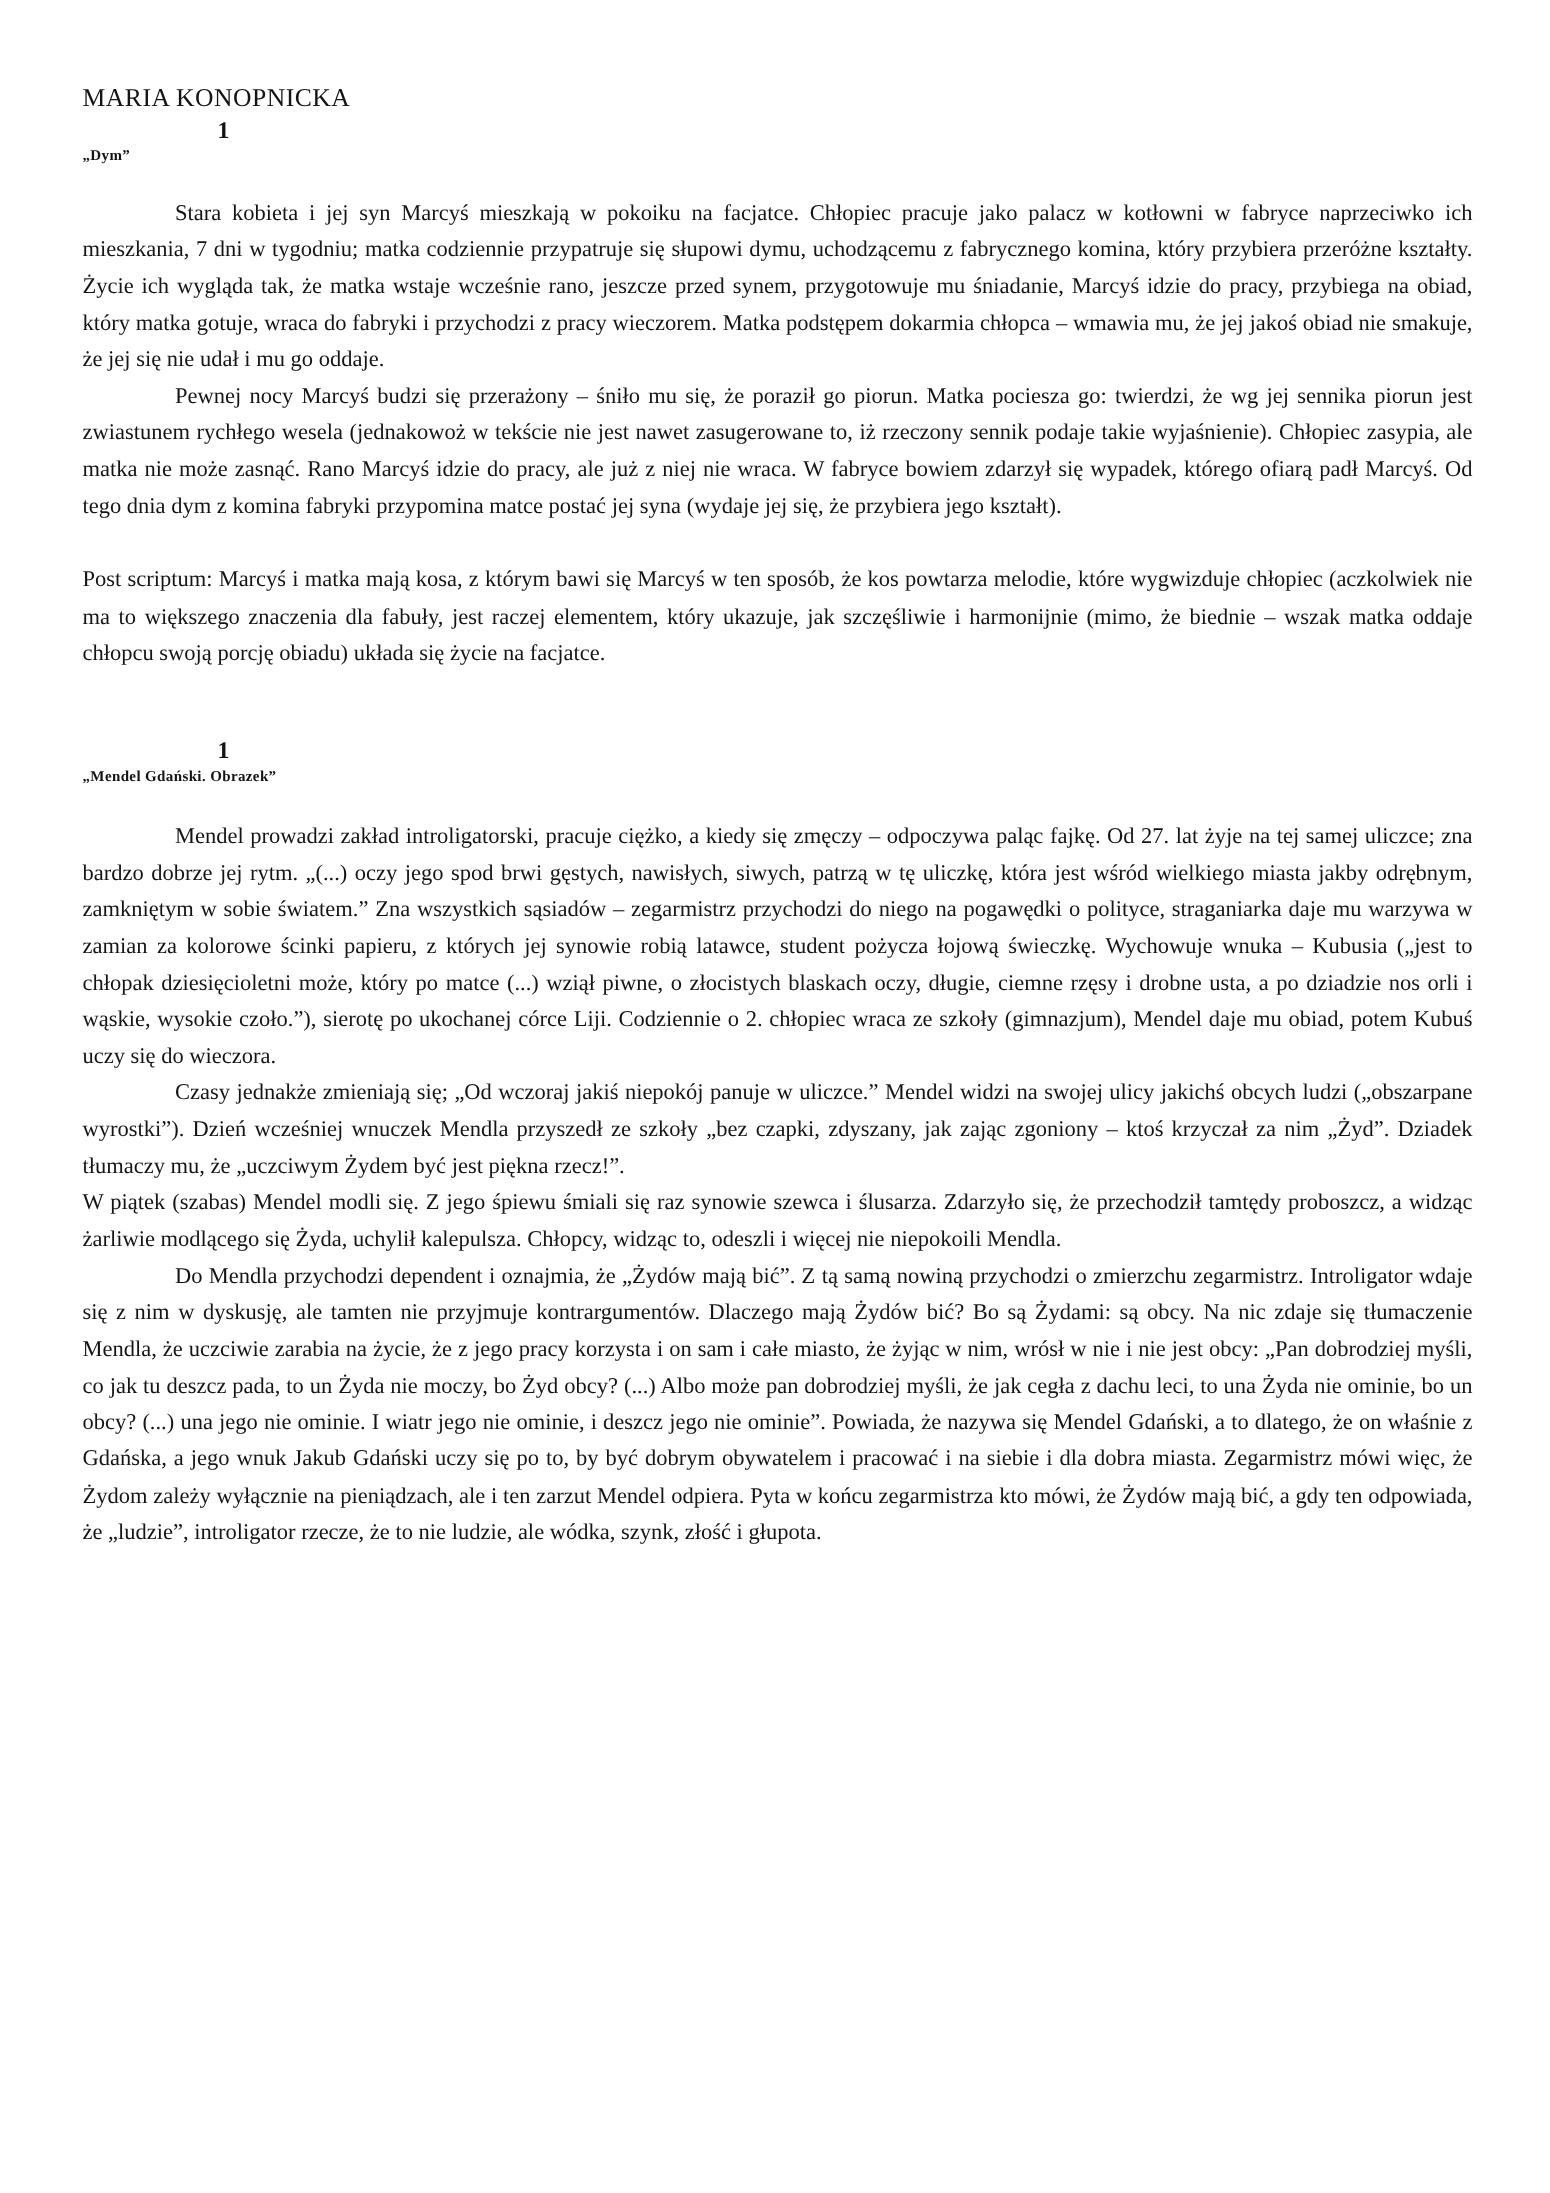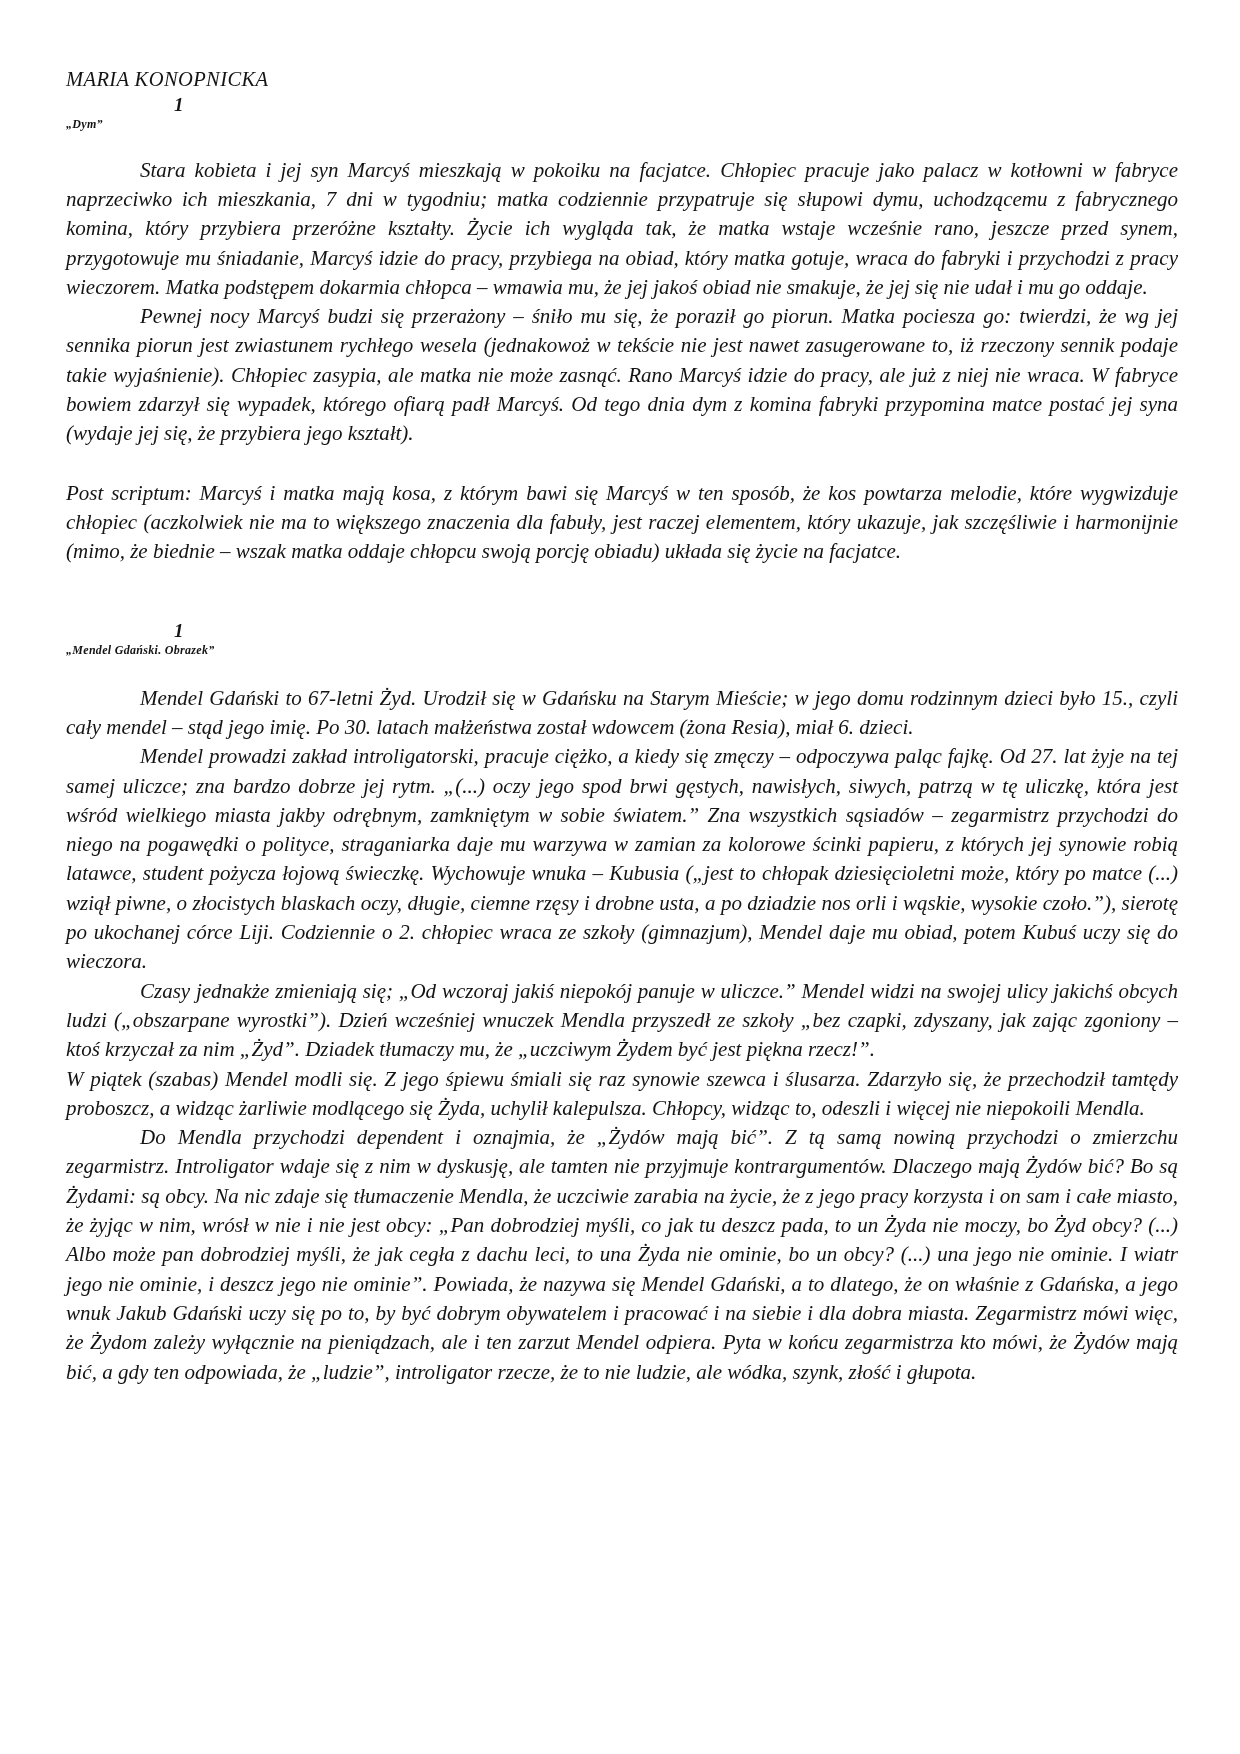--- a/index.html
+++ b/index.html
@@ -15,21 +15,20 @@
     color: #141414;
     overflow: hidden;
   }
   .page {
     position: relative;
     width: 1240px;
     height: 1262px;
     box-sizing: border-box;
     padding: 68px 62px 40px 66px;
     background: #ffffff;
-    font-style: italic;
   }
   .author {
     font-size: 20.5px;
     letter-spacing: 0.4px;
     line-height: 1.1;
     margin: 0 0 2px 0;
     white-space: nowrap;
   }
   .section-num {
     font-size: 19px;
@@ -42,21 +41,21 @@
     font-size: 12px;
     font-weight: bold;
     letter-spacing: 0.3px;
     margin: 0 0 24px 0;
     line-height: 1.2;
   }
   .section-title.second {
     margin-bottom: 26px;
   }
   p.body {
-    font-size: 21px;
+    font-size: 18px;
     line-height: 29.3px;
     text-align: justify;
     text-justify: inter-word;
     margin: 0;
     hyphens: none;
   }
   p.body.indent {
     text-indent: 74px;
   }
   p.body.noindent {
@@ -81,19 +80,18 @@
 
   <div class="gap-md"></div>
 
   <p class="body noindent">Post scriptum: Marcyś i matka mają kosa, z którym bawi się Marcyś w ten sposób, że kos powtarza melodie, które wygwizduje chłopiec (aczkolwiek nie ma to większego znaczenia dla fabuły, jest raczej elementem, który ukazuje, jak szczęśliwie i harmonijnie (mimo, że biednie – wszak matka oddaje chłopcu swoją porcję obiadu)  układa się życie na facjatce.</p>
 
   <div class="gap-xl"></div>
 
   <div class="section-num">1</div>
   <div class="section-title second">„Mendel Gdański. Obrazek”</div>
 
-  <p class="body indent">Mendel Gdański to 67-letni Żyd. Urodził się w Gdańsku na Starym Mieście; w jego domu rodzinnym dzieci było 15., czyli cały mendel – stąd jego imię. Po 30. latach małżeństwa został wdowcem (żona Resia), miał 6. dzieci.</p>
   <p class="body indent">Mendel prowadzi zakład introligatorski, pracuje ciężko, a kiedy się zmęczy – odpoczywa paląc fajkę. Od  27. lat żyje na tej samej uliczce; zna bardzo dobrze jej rytm. „(...) oczy jego spod brwi gęstych, nawisłych, siwych, patrzą w tę uliczkę, która jest wśród wielkiego miasta jakby odrębnym, zamkniętym w sobie światem.” Zna wszystkich sąsiadów – zegarmistrz przychodzi do niego na pogawędki o polityce, straganiarka daje mu warzywa w zamian za kolorowe ścinki papieru, z których jej synowie robią latawce, student pożycza łojową świeczkę. Wychowuje wnuka – Kubusia („jest to chłopak dziesięcioletni może, który po matce (...) wziął piwne, o złocistych blaskach oczy, długie, ciemne rzęsy i drobne usta, a po dziadzie nos orli i wąskie, wysokie czoło.”), sierotę po ukochanej córce Liji. Codziennie o 2. chłopiec wraca ze szkoły (gimnazjum), Mendel daje mu obiad, potem Kubuś uczy się do wieczora.</p>
   <p class="body indent">Czasy jednakże zmieniają się; „Od wczoraj jakiś niepokój panuje w uliczce.” Mendel widzi na swojej ulicy jakichś obcych ludzi („obszarpane wyrostki”).  Dzień wcześniej wnuczek Mendla przyszedł ze szkoły „bez czapki, zdyszany, jak zając zgoniony – ktoś krzyczał za nim „Żyd”. Dziadek tłumaczy mu, że „uczciwym Żydem być jest piękna rzecz!”.</p>
   <p class="body noindent">W piątek (szabas) Mendel modli się. Z jego śpiewu śmiali się raz synowie szewca i ślusarza. Zdarzyło się, że przechodził tamtędy proboszcz, a widząc żarliwie modlącego się Żyda, uchylił kalepulsza. Chłopcy, widząc to, odeszli i więcej nie niepokoili Mendla.</p>
   <p class="body indent">Do Mendla przychodzi dependent i oznajmia, że „Żydów mają bić”. Z tą samą nowiną przychodzi o zmierzchu zegarmistrz. Introligator wdaje się z nim w dyskusję, ale tamten nie przyjmuje kontrargumentów. Dlaczego mają Żydów bić? Bo są Żydami: są obcy. Na nic zdaje się tłumaczenie Mendla, że uczciwie zarabia na życie, że z jego pracy korzysta i on sam i całe miasto, że żyjąc w nim, wrósł w nie i nie jest obcy: „Pan dobrodziej myśli, co jak tu deszcz pada, to un Żyda nie moczy, bo Żyd obcy? (...) Albo może pan dobrodziej myśli, że jak cegła z dachu leci, to una Żyda nie ominie, bo un obcy? (...) una jego nie ominie. I wiatr jego nie ominie, i deszcz jego nie ominie”. Powiada, że nazywa się Mendel Gdański, a to dlatego, że on właśnie z Gdańska, a jego wnuk Jakub Gdański uczy się po to, by być dobrym obywatelem i pracować i na siebie i dla dobra miasta. Zegarmistrz mówi więc, że Żydom zależy wyłącznie na pieniądzach, ale i ten zarzut Mendel odpiera. Pyta w końcu zegarmistrza kto mówi, że Żydów mają bić, a gdy ten odpowiada, że „ludzie”, introligator rzecze, że to nie ludzie, ale wódka, szynk, złość i głupota.</p>
 
 </div>
 
 </body></html>

